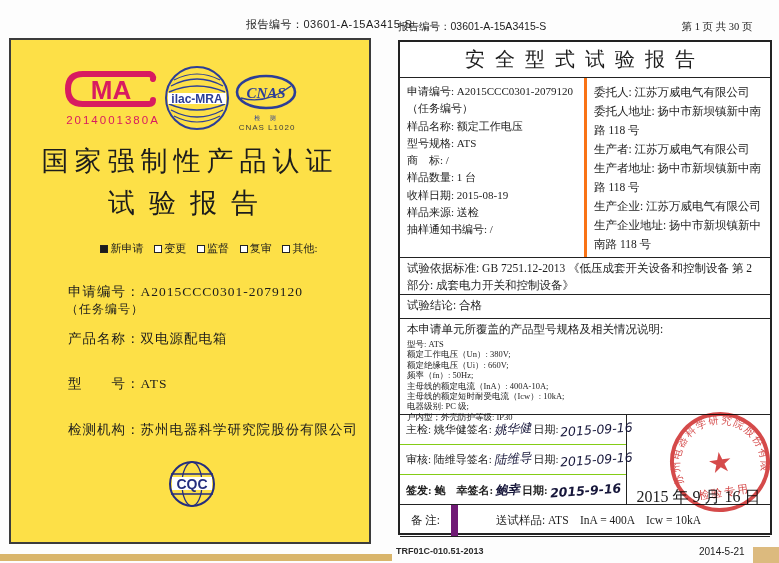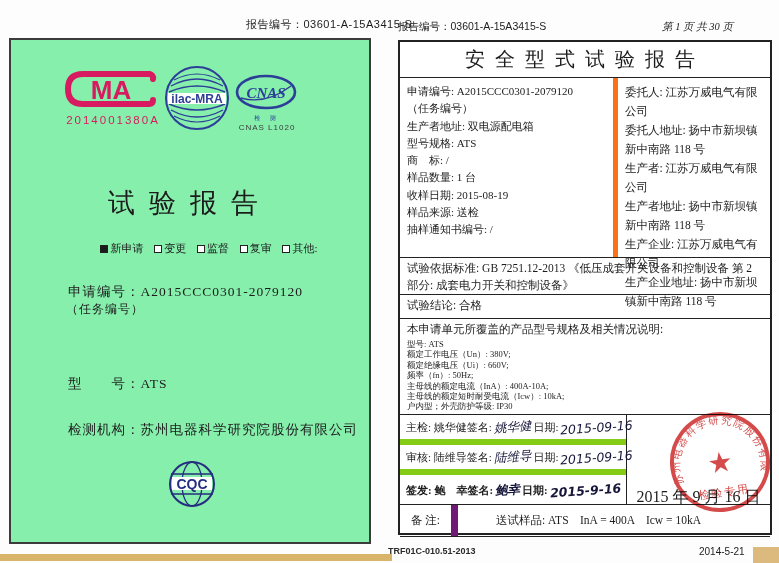--- a/index.html
+++ b/index.html
@@ -4,72 +4,72 @@
 <style>
   * { margin:0; padding:0; box-sizing:border-box; }
   html,body { width:779px; height:563px; background:#ffffff; overflow:hidden;
               font-family:"Liberation Serif","DejaVu Serif",serif; color:#1c1c1c; }
   .abs { position:absolute; }
   #canvas { position:relative; width:779px; height:563px; background:#fdfdfd; }
 
   
   .lp-report-no { top:17px; left:246px; font-size:11px; letter-spacing:.5px;
                   font-family:"Liberation Sans",sans-serif; }
-  .lp-box { left:9px; top:38px; width:362px; height:506px; border:2px solid #3c3c3c; background:#86efac; }
+  .lp-box { left:9px; top:38px; width:362px; height:506px; border:2px solid #3c3c3c; background:#fde047; }
   .lp-title1 { top:103px; width:100%; text-align:center; font-size:27px; letter-spacing:6px; }
   .lp-title2 { top:145px; width:100%; text-align:center; font-size:27px; letter-spacing:14px; }
   .lp-opts { top:201px; width:100%; text-align:center; font-size:11px;padding-left:38px; }
   .opt { margin:0 4px; white-space:nowrap; }
   .box { display:inline-block; width:8px; height:8px; border:1px solid #222; margin-right:2px;
          vertical-align:-1px; background:#fff; }
   .box.filled { background:#1c1c1c; }
   .lp-field { left:50px; font-size:13.5px; letter-spacing:1px;margin-left:7px; }
   .lp-sub { left:55px; font-size:12px; letter-spacing:1px; }
   .logo-num { color:#d81b60; font-size:11.5px; letter-spacing:2px; text-align:center;
               font-family:"Liberation Sans",sans-serif; }
   .cnas-sub1 { color:#2c3e97; font-size:6px; letter-spacing:4px; text-align:center; }
   .cnas-sub2 { color:#3c3c3c; font-size:8px; letter-spacing:1px; text-align:center;
                font-family:"Liberation Sans",sans-serif; }
 
   
   .rp-report-no { top:20px; left:398px; font-size:10.5px; font-family:"Liberation Sans",sans-serif; }
-  .rp-page-info { top:20px; left:662px; width:110px; text-align:left; font-size:10.5px;font-style:italic; }
+  .rp-page-info { top:20px; left:662px; width:110px; text-align:center; font-size:10.5px; }
   .rp-table { left:398px; top:40px; width:374px; height:495px; border:2px solid #222; background:#fff; }
   .row { position:relative; border-bottom:1px solid #222; }
   .row:last-child { border-bottom:none; }
   .rp-title { height:36px; display:flex; align-items:center; justify-content:center;
               font-size:20px; letter-spacing:10px; }
   .rp-info { height:180px; display:flex; }
-  .rp-info-left { width:218px; border-right:5px solid #f97316; padding:5px 4px 0 7px;
+  .rp-info-left { width:187px; border-right:3px solid #f97316; padding:5px 4px 0 7px;
                   font-size:11px; line-height:17.3px; white-space:nowrap; }
   .rp-info-right { flex:1; padding:5px 4px 0 7px; font-size:11.5px; line-height:19px; }
   .rp-standard { height:37px; padding:2px 7px 0 7px; font-size:11.5px; line-height:16.5px; }
   .rp-conclusion { height:24px; padding:3px 7px 0 7px; font-size:11.5px; }
   .rp-coverage { height:96px; padding:3px 7px 0 7px; }
   .rp-coverage .head { font-size:11.5px; margin-bottom:2px; }
   .rp-coverage .spec { font-size:8.5px; line-height:10.4px; }
   .rp-sig { height:90px; display:flex; }
   .sig-left { width:227px; border-right:1px solid #222; }
-  .sig-row { height:30px; border-bottom:6px solid #84cc16; display:flex; align-items:center;
+  .sig-row { height:30px; border-bottom:1px solid #84cc16; display:flex; align-items:center;
              padding:0 4px 0 6px; font-size:11px; white-space:nowrap; }
   .sig-row:last-child { border-bottom:none;font-weight:bold; }
   .sig-role { width:82px; }
   .script { font-family:"DejaVu Sans",sans-serif; font-style:italic; font-size:12.5px;
             color:#16163a; transform:rotate(-4deg); display:inline-block; margin:0 2px; }
   .sig-right { flex:1; position:relative; }
   .stamp-caption { top:55px; width:100%; text-align:center; font-size:10px; letter-spacing:1px; }
   .stamp-date { top:72px; width:100%; text-align:center; font-size:16px; }
   .stamp-wrap { left:268px; top:368px; width:104px; height:104px; z-index:5;
                 mix-blend-mode:multiply; opacity:.88; }
   .rp-note { height:32px; display:flex; }
   .note-label { width:58px; border-right:7px solid #701a75; display:flex; align-items:center;
                 justify-content:center; font-size:11.5px; }
   .note-value { flex:1; display:flex; align-items:center; padding-left:38px; font-size:11.5px;
                 white-space:pre; }
-  .rp-footer-left { top:546px; left:388px; font-size:9px; font-weight:bold;
+  .rp-footer-left { top:546px; left:396px; font-size:9px; font-weight:bold;
                     font-family:"Liberation Sans",sans-serif; color:#2b2b2b; }
   .rp-footer-right { top:546px; left:699px; font-size:10px; font-family:"Liberation Sans",sans-serif; }
 
   
   .tan-strip { left:0; top:554px; width:392px; height:7px; background:#d9b56b; }
   .tan-corner { left:753px; top:547px; width:26px; height:16px; background:#d3a95e; opacity:.8; }
 </style>
 </head>
 <body>
 
@@ -105,34 +105,38 @@
     <div class="abs" style="left:224px; top:34px; width:64px;">
       <svg width="62" height="36" viewBox="0 0 62 36">
         <ellipse cx="31" cy="18" rx="29" ry="16" fill="none" stroke="#2c3e97" stroke-width="2.6"></ellipse>
         <text x="31" y="24" text-anchor="middle" font-family="Liberation Serif,serif" font-style="italic" font-size="15" font-weight="bold" fill="#2c3e97">CNAS</text>
         <path d="M6 24 Q31 31 56 12" fill="none" stroke="#2c3e97" stroke-width="1.4"></path>
       </svg>
       <div class="cnas-sub1">检 测</div>
       <div class="cnas-sub2">CNAS L1020</div>
     </div>
 
+    <div class="abs lp-title1">国家强制性产品认证</div>
     <div class="abs lp-title2">试验报告</div>
 
     <div class="abs lp-opts">
       <span class="opt"><span class="box filled"></span><span>新申请</span></span>
       <span class="opt"><span class="box"></span><span>变更</span></span>
       <span class="opt"><span class="box"></span><span>监督</span></span>
       <span class="opt"><span class="box"></span><span>复审</span></span>
       <span class="opt"><span class="box"></span><span>其他:</span></span>
     </div>
 
     <div class="abs lp-field" style="top:243px;">
       <span>申请编号：</span><span>A2015CCC0301-2079120</span>
     </div>
     <div class="abs lp-sub" style="top:261px;">（任务编号）</div>
+    <div class="abs lp-field" style="top:290px;">
+      <span>产品名称：</span><span>双电源配电箱</span>
+    </div>
     <div class="abs lp-field" style="top:335px;">
       <span>型　　号：</span><span>ATS</span>
     </div>
     <div class="abs lp-field" style="top:381px;">
       <span>检测机构：</span><span>苏州电器科学研究院股份有限公司</span>
     </div>
 
     <div class="abs" style="left:157px; top:420px;">
       <svg width="48" height="48" viewBox="0 0 48 48">
         <circle cx="24" cy="24" r="22" fill="none" stroke="#252e7e" stroke-width="2"></circle>
@@ -149,21 +153,21 @@
   <div class="abs rp-page-info">第 1 页 共 30 页</div>
 
   <div class="abs rp-table">
 
     <div class="row rp-title">安全型式试验报告</div>
 
     <div class="row rp-info">
       <div class="rp-info-left">
         <div>申请编号: A2015CCC0301-2079120</div>
         <div>（任务编号）</div>
-        <div>生产者地址: 双电源配电箱</div>
+        <div>样品名称: 额定工作电压</div>
         <div>型号规格: ATS</div>
         <div>商　标: /</div>
         <div>样品数量: 1 台</div>
         <div>收样日期: 2015-08-19</div>
         <div>样品来源: 送检</div>
         <div>抽样通知书编号: /</div>
       </div>
       <div class="rp-info-right">
         <div>委托人: 江苏万威电气有限公司</div>
         <div>委托人地址: 扬中市新坝镇新中南路 118 号</div>
@@ -179,20 +183,21 @@
     <div class="row rp-conclusion">试验结论: 合格</div>
 
     <div class="row rp-coverage">
       <div class="head">本申请单元所覆盖的产品型号规格及相关情况说明:</div>
       <div class="spec">型号: ATS</div>
       <div class="spec">额定工作电压（Un）: 380V;</div>
       <div class="spec">额定绝缘电压（Ui）: 660V;</div>
       <div class="spec">频率（fn）: 50Hz;</div>
       <div class="spec">主母线的额定电流（InA）: 400A-10A;</div>
       <div class="spec">主母线的额定短时耐受电流（Icw）: 10kA;</div>
+      <div class="spec">电器级别: PC 级;</div>
       <div class="spec">户内型；外壳防护等级: IP30</div>
     </div>
 
     <div class="row rp-sig">
       <div class="sig-left">
         <div class="sig-row">
           <span class="sig-role">主检: 姚华健</span>
           <span>签名:</span>
           <span class="script">姚华健</span>
           <span>日期:</span>

